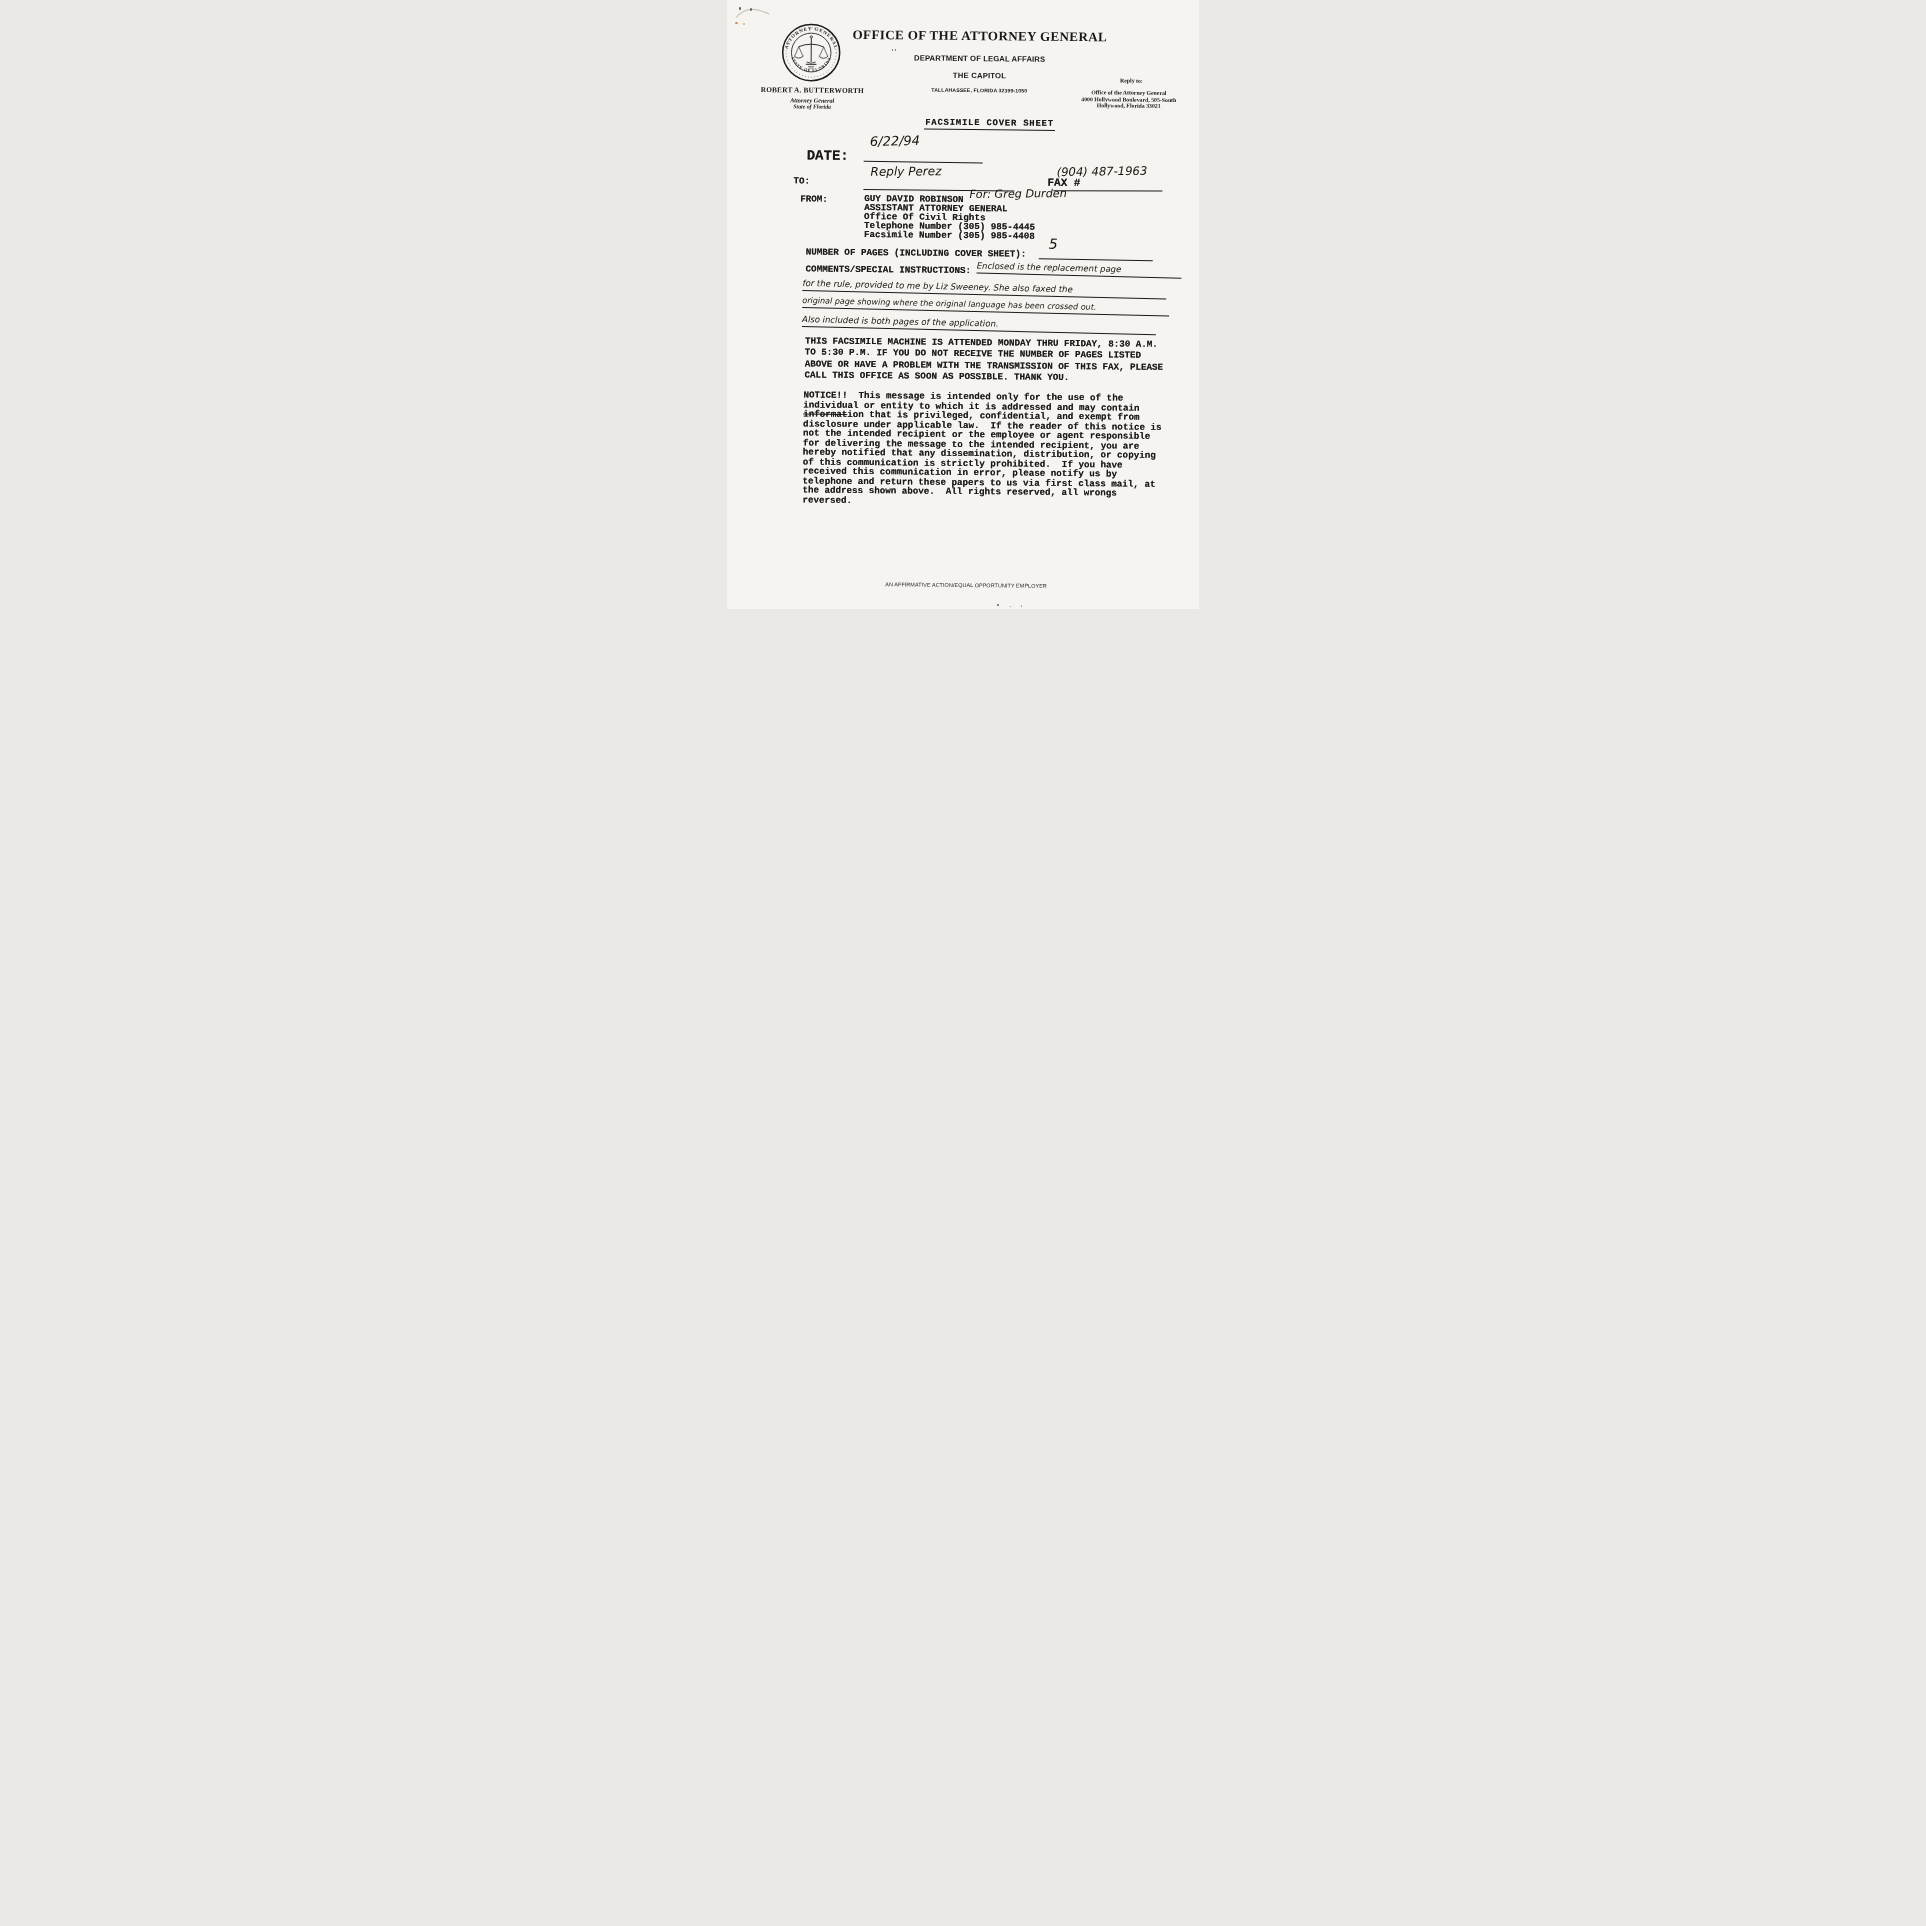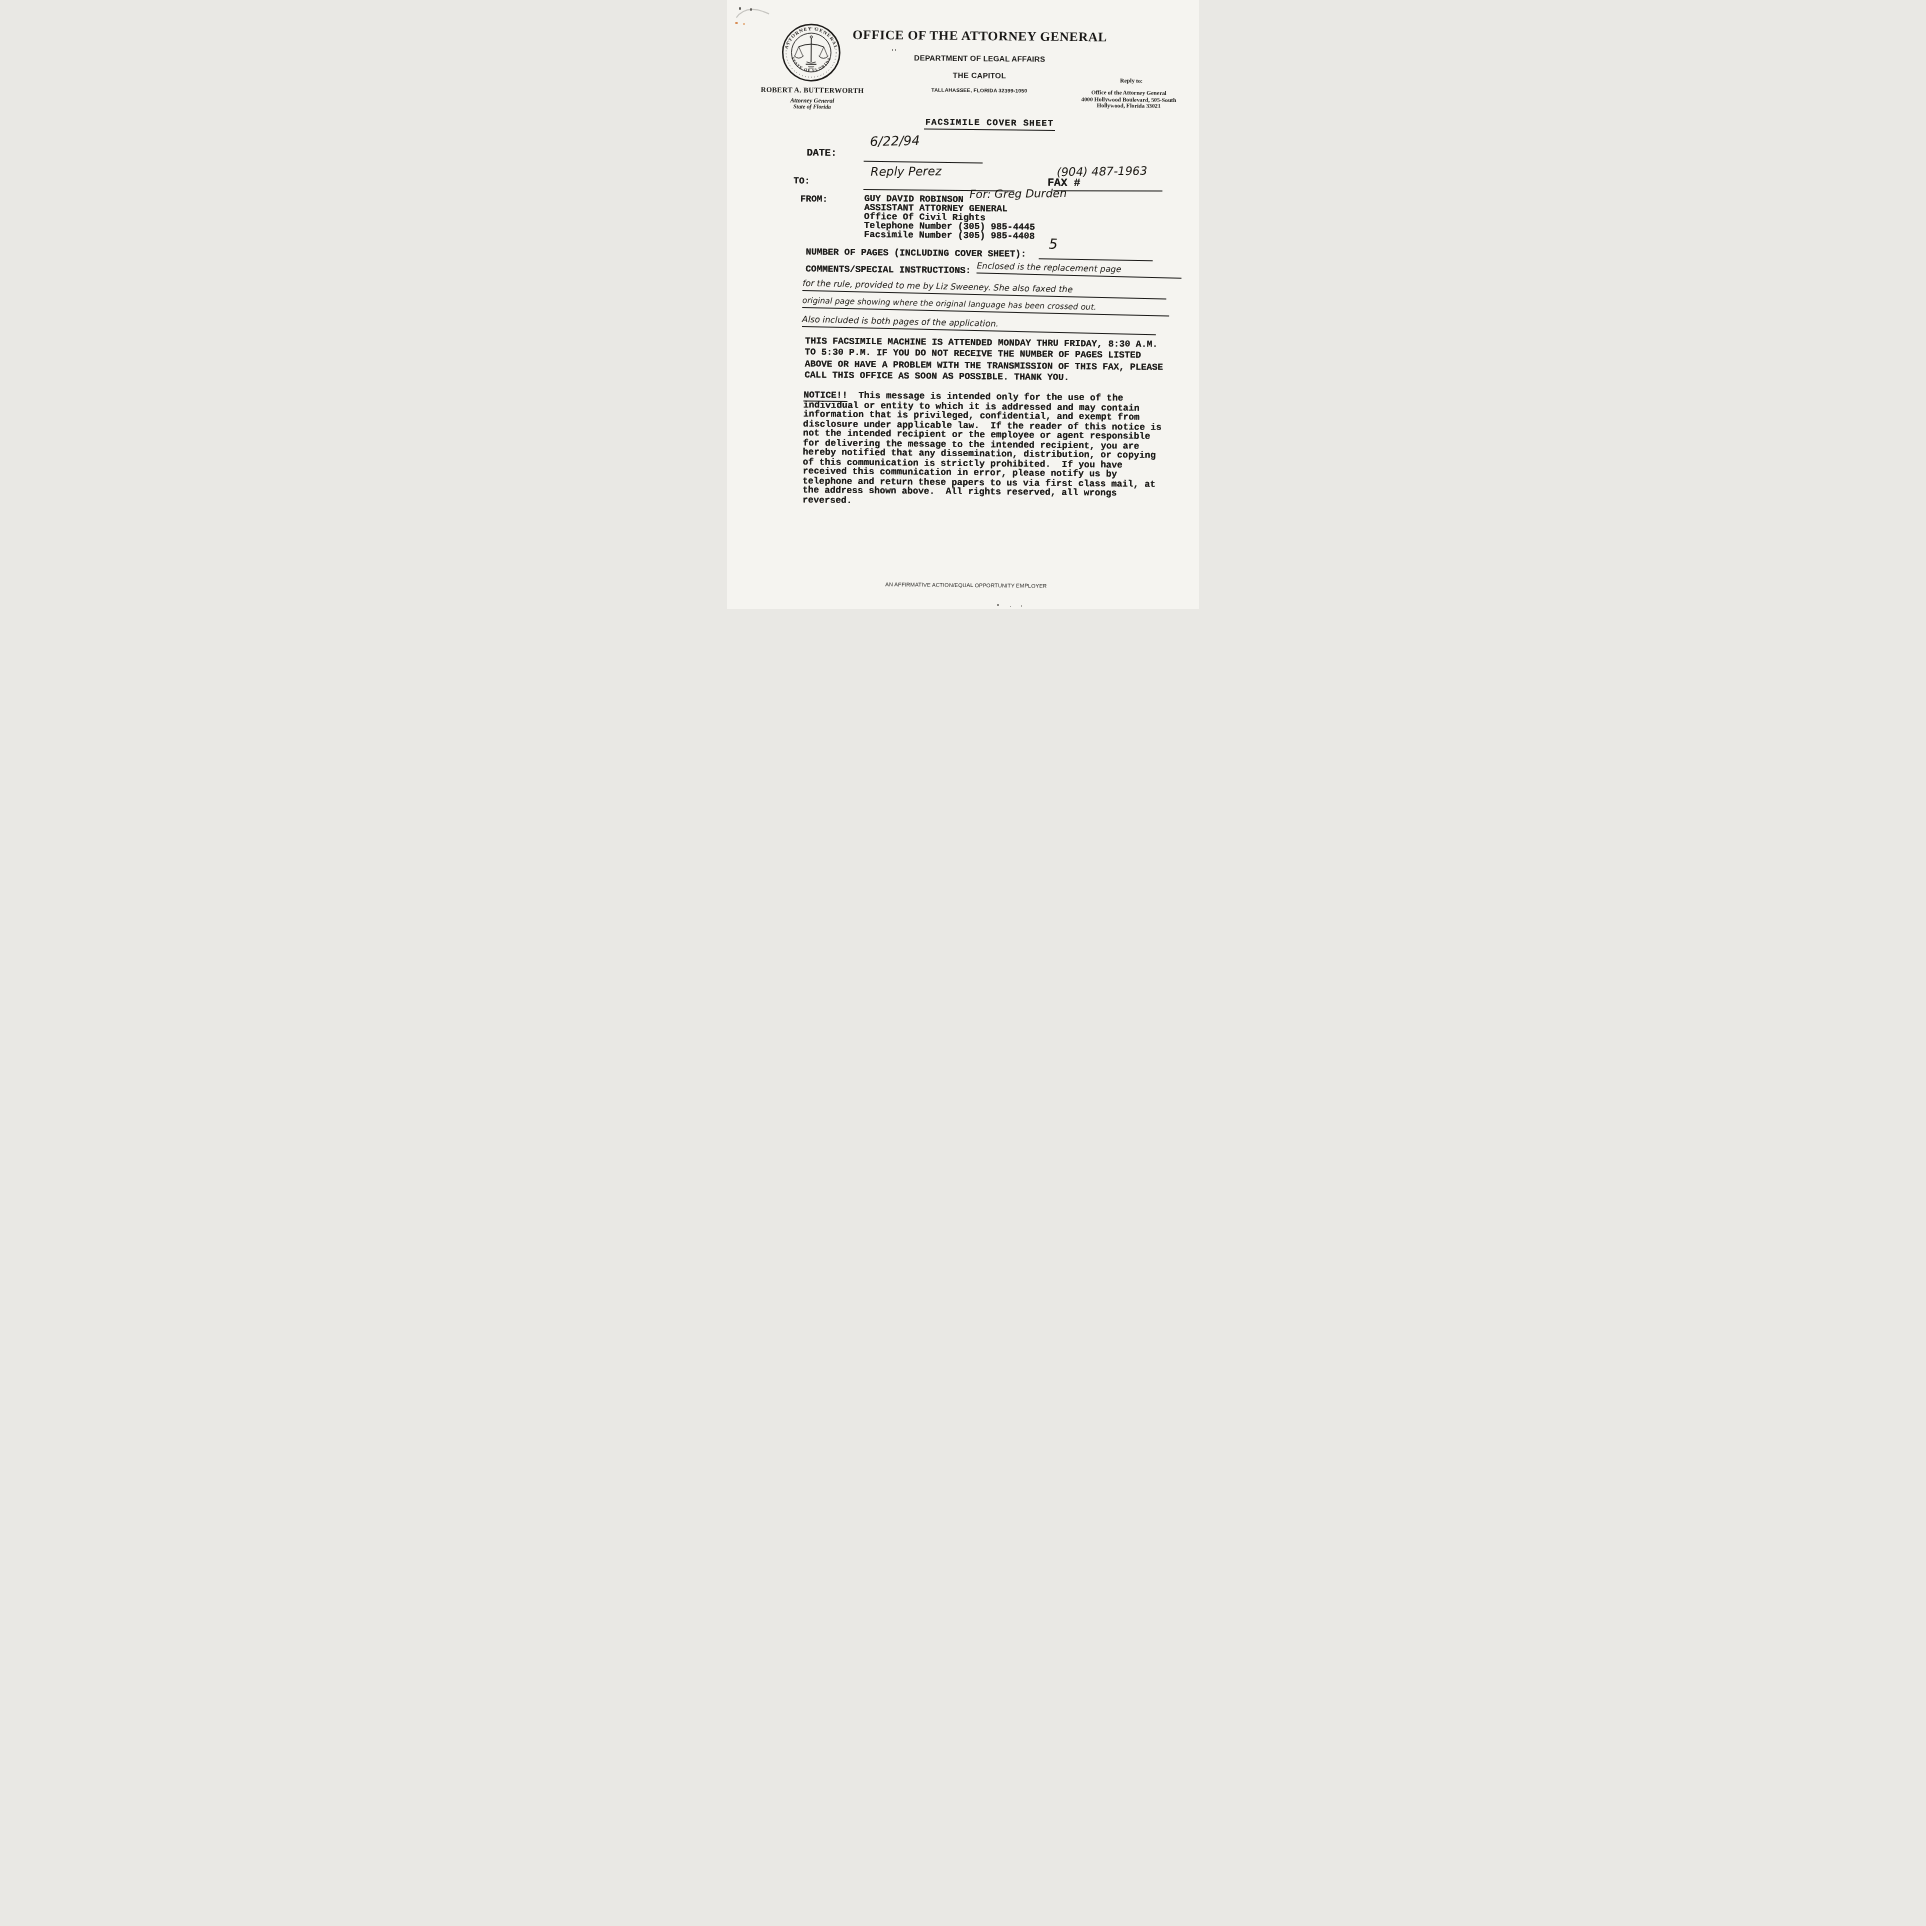--- a/index.html
+++ b/index.html
@@ -16,21 +16,21 @@
   .mono{font-family:"Liberation Mono",monospace;font-weight:700;color:#1b1a18;text-shadow:0 0 0.2px rgba(27,26,24,.65);}
   .serifb{font-family:"Liberation Serif",serif;font-weight:700;color:#181715;}
   .sansb{font-family:"Liberation Sans",sans-serif;font-weight:700;color:#181715;}
   .hw{font-family:"DejaVu Sans",sans-serif;font-style:italic;color:#17140f;white-space:nowrap;}
   .rule{position:absolute;height:0;border-top:1.2px solid #1b1a18;}
   .cline{position:absolute;border-bottom:1.2px solid #1b1a18;}
   .cline .hw{display:inline-block;padding-bottom:1.5px;}
   .center{text-align:center;}
   .preline{white-space:pre-line;}
   .prewrap{white-space:pre-wrap;}
-  .notice-label{border-bottom:1.2px solid #1b1a18;padding-bottom:0;}
+  .notice-label{border-bottom:1.2px solid #1b1a18;padding-bottom:13px;}
   .speck{position:absolute;border-radius:50%;}
   .fax-title-inner{display:inline-block;border-bottom:1.2px solid #1b1a18;padding:0 1.5px 0.8px 1.5px;letter-spacing:0.8px;}
 </style>
 </head>
 <body>
 
 <div id="page">
 
   <svg class="abs" style="left:7px;top:3.9px;width:42px;height:19px;opacity:.45;" viewBox="0 0 110 50">
     <path d="M6,36 C 26,8 58,10 92,26" stroke="#8e8d88" stroke-width="3" fill="none"></path>
@@ -88,21 +88,21 @@
 
     <div class="abs center serifb" style="left:347px;top:76px;width:112px;font-size:5.8px;">Reply to:</div>
     <div class="abs center serifb preline" style="left:331px;top:88px;width:139px;font-size:5.8px;line-height:6.7px;">Office of the Attorney General
 4000 Hollywood Boulevard, 505-South
 Hollywood, Florida 33021</div>
 
     <div class="abs center mono" style="left:146px;top:118px;width:231px;font-size:8.9px;">
       <span class="fax-title-inner">FACSIMILE COVER SHEET</span>
     </div>
 
-    <div class="abs mono" style="left:79px;top:149px;font-size:10px;">DATE:</div>
+    <div class="abs mono" style="left:79px;top:149px;font-size:14px;">DATE:</div>
     <div class="abs hw" style="left:142px;top:134px;font-size:13px;transform:rotate(-2deg);">6/22/94</div>
     <div class="rule" style="left:136px;top:162px;width:119px;transform:rotate(.3deg);"></div>
 
     <div class="abs mono" style="left:66px;top:177px;font-size:9.2px;">TO:</div>
     <div class="abs hw" style="left:143px;top:165px;font-size:12px;transform:rotate(-1deg);">Reply Perez</div>
     <div class="rule" style="left:136px;top:190px;width:151px;"></div>
     <div class="abs mono" style="left:306px;top:176px;font-size:11px;margin-left:14px;">FAX #</div>
     <div class="abs hw" style="left:329px;top:163px;font-size:11.6px;transform:rotate(-1.4deg);">(904) 487-1963</div>
     <div class="rule" style="left:326px;top:189px;width:109px;transform:rotate(-.5deg);"></div>
 

